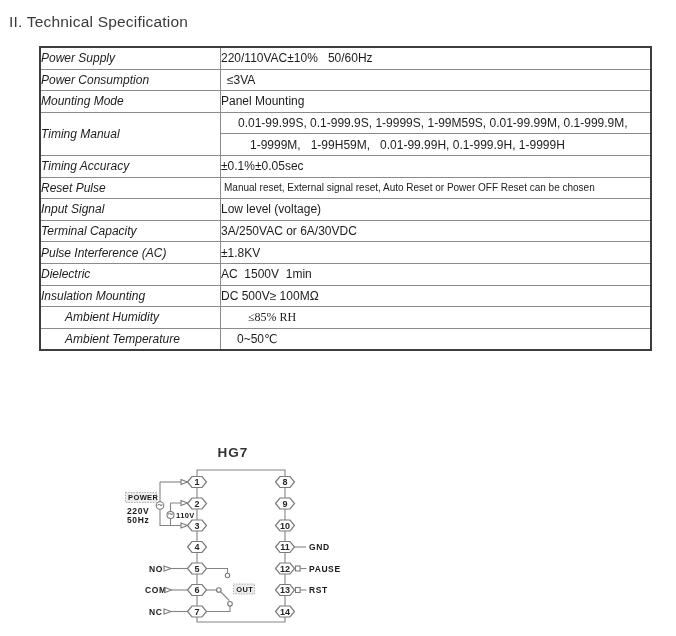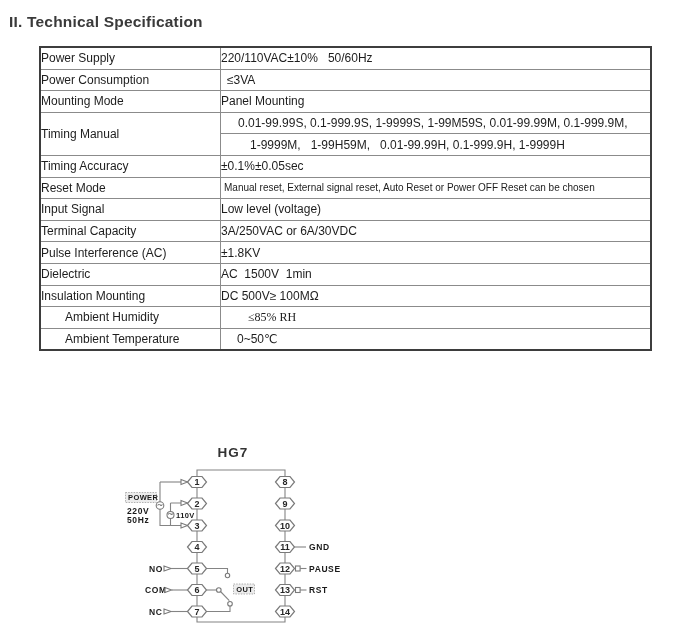--- a/index.html
+++ b/index.html
@@ -1,37 +1,37 @@
 <!DOCTYPE html>
 <html><head>
 <meta charset="utf-8">
 <style>
   html,body{margin:0;padding:0;background:#ffffff;}
   .page{
     position:relative;width:676px;height:636px;background:#fff;overflow:hidden;
     font-family:"Liberation Sans","DejaVu Sans",sans-serif;color:#1f1f1f;
   }
   .h-sec{
-    position:absolute;margin:0;font-size:15.5px;font-weight:700;color:#3a3a3a;
+    position:absolute;margin:0;font-size:15.5px;font-weight:400;color:#3a3a3a;
     letter-spacing:.2px;white-space:nowrap;
   }
   #h-spec{left:9px;top:13px;}
   #h-wire{left:25px;top:388px;}
 
   table.spec{
     position:absolute;left:39px;top:46px;width:613px;
     border-collapse:collapse;table-layout:fixed;
     border:2px solid #3d3d3d;
   }
   table.spec td{
     border:1.6px solid #8b8b8b;
     font-size:12px;color:#1d1d1d;vertical-align:middle;
     height:20.6px;padding:0;overflow:hidden;
   }
-  td.lbl{width:179px;padding-left:27px;}
+  td.lbl{width:179px;padding-left:27px;font-style:italic;}
   td.val{padding-left:34px;white-space:pre;}
   tr:nth-child(2)  td.val{padding-left:6px;}
   tr:nth-child(4)  td.val{padding-left:17px;}
   tr:nth-child(5)  td.val{padding-left:29px;}
   tr:nth-child(7)  td.val{padding-left:3px;font-size:10px;}
   tr:nth-child(13) td.val{padding-left:27px;font-family:"Liberation Serif","DejaVu Serif",serif;margin-left:20px;}
   tr:nth-child(13) td.lbl,tr:nth-child(14) td.lbl{padding-left:24px;}
   tr:nth-child(14) td.val{padding-left:16px;border-radius:10px;}
 
   svg.diagram{position:absolute;left:110px;top:438px;}
@@ -71,21 +71,21 @@
         <td class="val">0.01-99.99S, 0.1-999.9S, 1-9999S, 1-99M59S, 0.01-99.99M, 0.1-999.9M,</td>
       </tr>
       <tr>
         <td class="val">1-9999M,   1-99H59M,   0.01-99.99H, 0.1-999.9H, 1-9999H</td>
       </tr>
       <tr>
         <td class="lbl">Timing Accuracy</td>
         <td class="val">±0.1%±0.05sec</td>
       </tr>
       <tr>
-        <td class="lbl">Reset Mode</td>
+        <td class="lbl">Reset Pulse</td>
         <td class="val">Manual reset, External signal reset, Auto Reset or Power OFF Reset can be chosen</td>
       </tr>
       <tr>
         <td class="lbl">Input Signal</td>
         <td class="val">Low level (voltage)</td>
       </tr>
       <tr>
         <td class="lbl">Terminal Capacity</td>
         <td class="val">3A/250VAC or 6A/30VDC</td>
       </tr>

